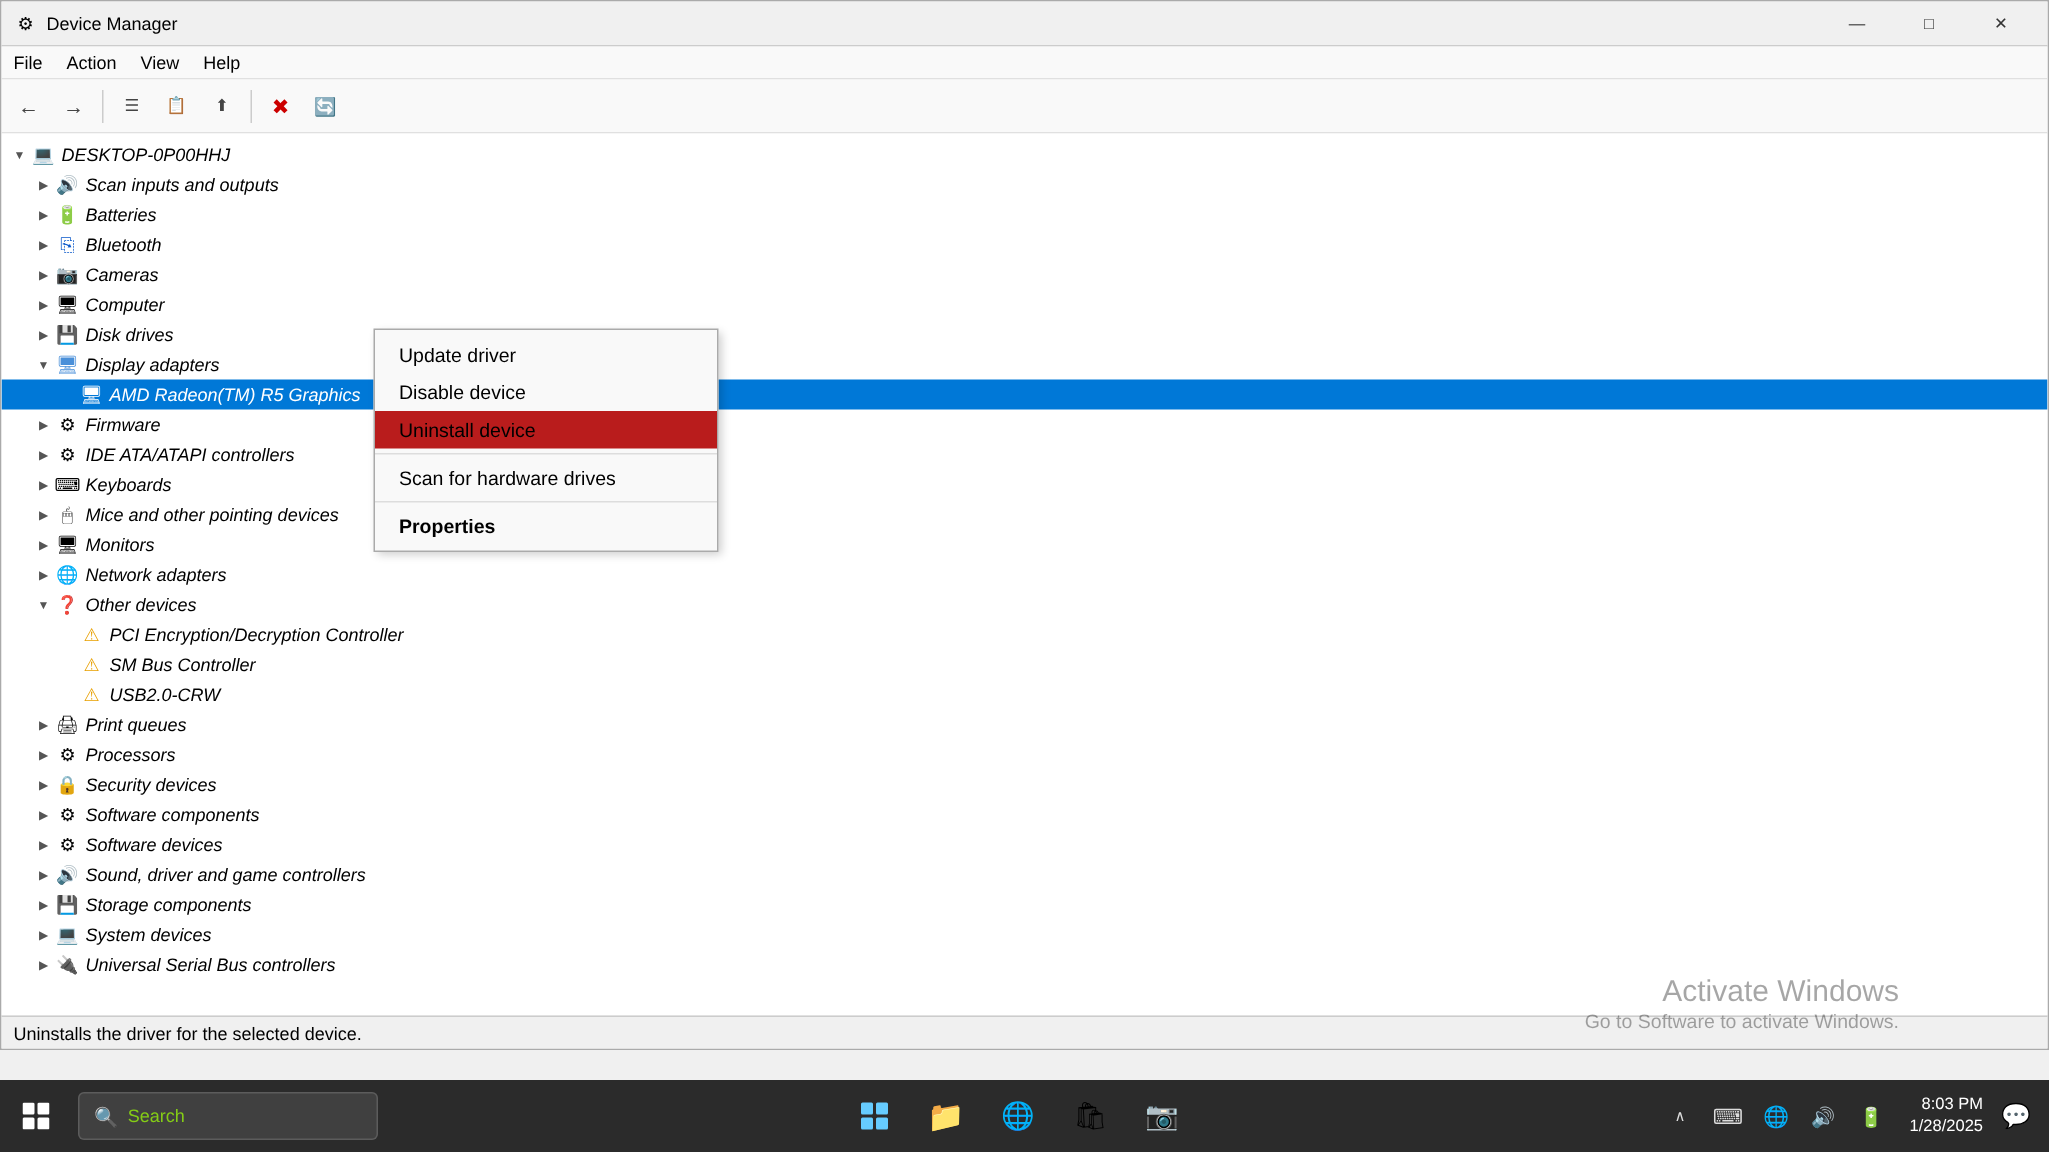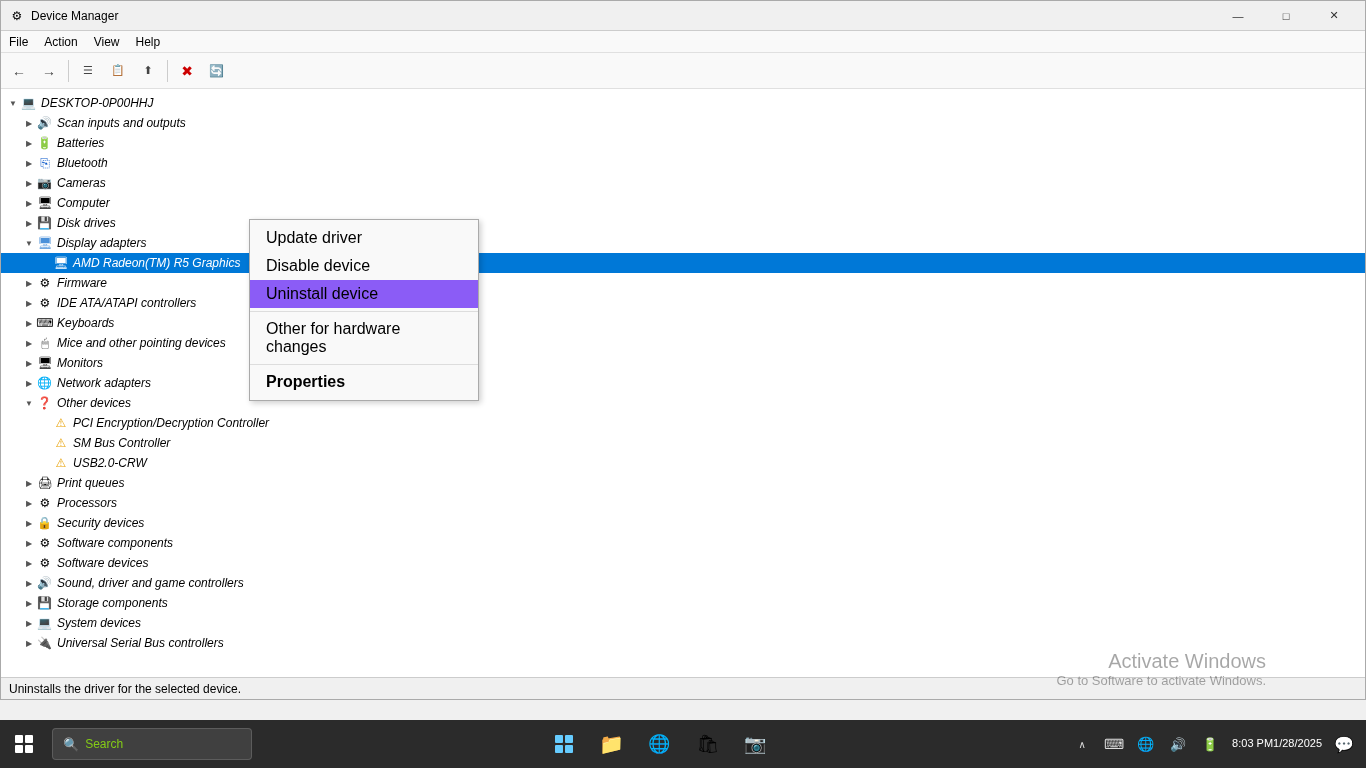--- a/index.html
+++ b/index.html
@@ -163,24 +163,24 @@
       background: #f9f9f9;
       border: 1px solid #aaa;
       box-shadow: 2px 2px 6px rgba(0,0,0,0.2);
       width: 230px;
       z-index: 100;
       padding: 4px 0;
     }
     .ctx-item {
       padding: 5px 16px;
       cursor: pointer;
-      font-size: 16px;
+      font-size: 13px;
       color: #000;
     }
-    .ctx-item.active { background: #8b5cf6; }
+    .ctx-item.active { background: #b91c1c; }
     .ctx-separator {
       height: 1px;
       background: #ddd;
       margin: 3px 0;
     }
     .ctx-item.bold { font-weight: bold; }
 
     
     .status-bar {
       height: 22px;
@@ -257,21 +257,21 @@
     }
     .taskbar-right-icon {
       width: 28px; height: 28px;
       display: flex; align-items: center; justify-content: center;
       cursor: pointer;
       color: #ddd;
       font-size: 14px;
       border-radius: 3px;
     }
     .taskbar-clock {
-      display: flex; 
+      display: flex; flex-direction: column;
       align-items: flex-end;
       color: #fff;
       font-size: 11px;
       line-height: 1.4;
       cursor: pointer;
       padding: 0 4px;
       min-width: 60px;
     }
     .taskbar-notification {
       width: 28px; height: 28px;
@@ -486,21 +486,21 @@
         <span class="tree-label">Universal Serial Bus controllers</span>
       </div>
 
     </div>
 
     <div class="context-menu">
       <div class="ctx-item">Update driver</div>
       <div class="ctx-item">Disable device</div>
       <div class="ctx-item active">Uninstall device</div>
       <div class="ctx-separator"></div>
-      <div class="ctx-item">Other for hardware changes</div>
+      <div class="ctx-item">Scan for hardware drives</div>
       <div class="ctx-separator"></div>
       <div class="ctx-item bold">Properties</div>
     </div>
 
   </div>
 
   <div class="status-bar">
     <span>Uninstalls the driver for the selected device.</span>
   </div>
 

